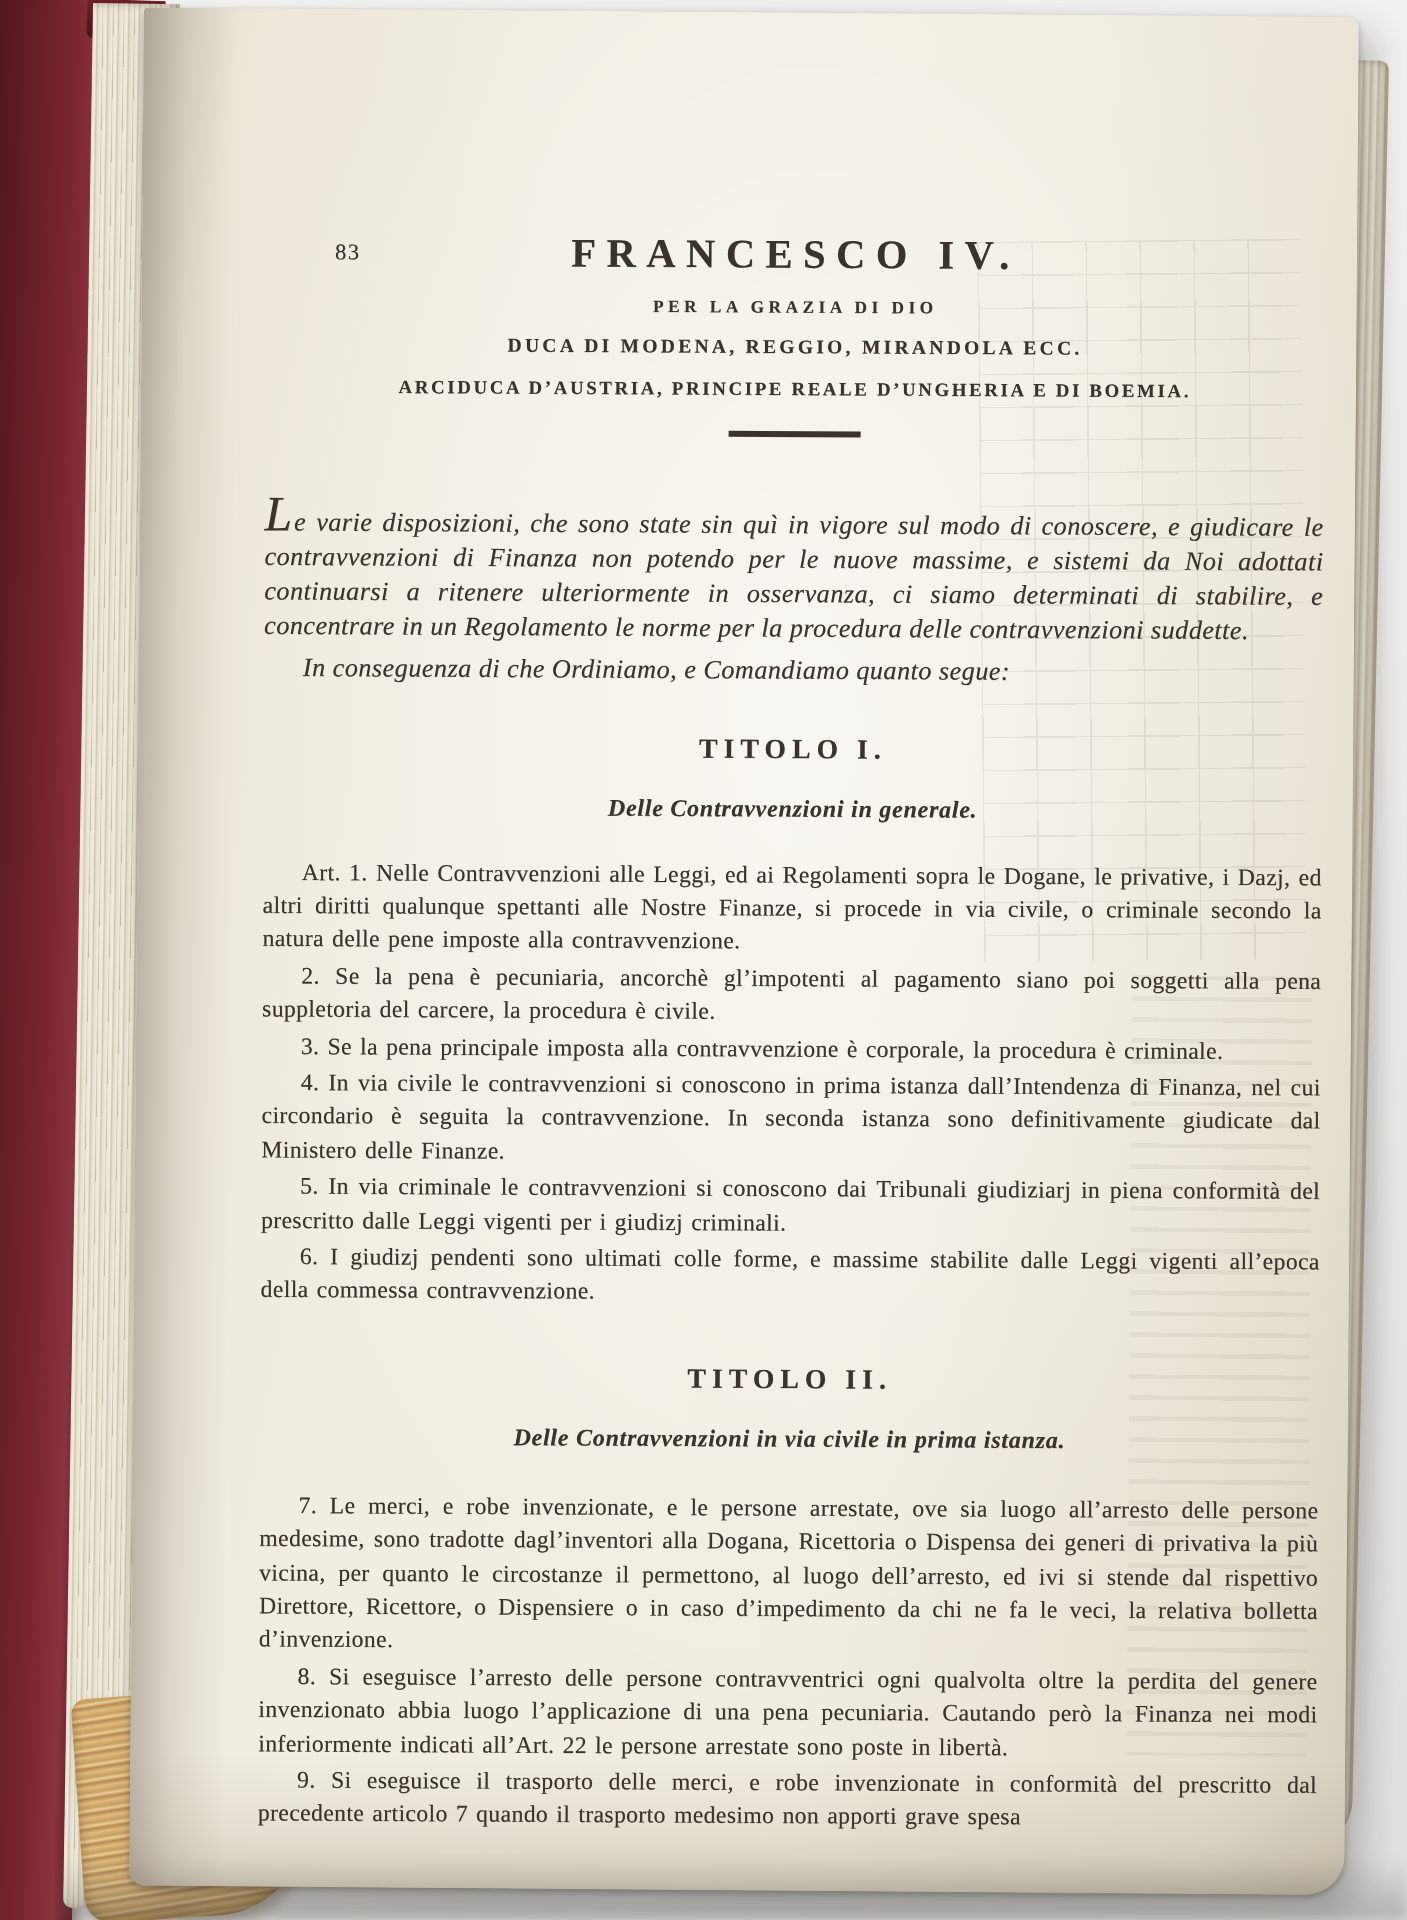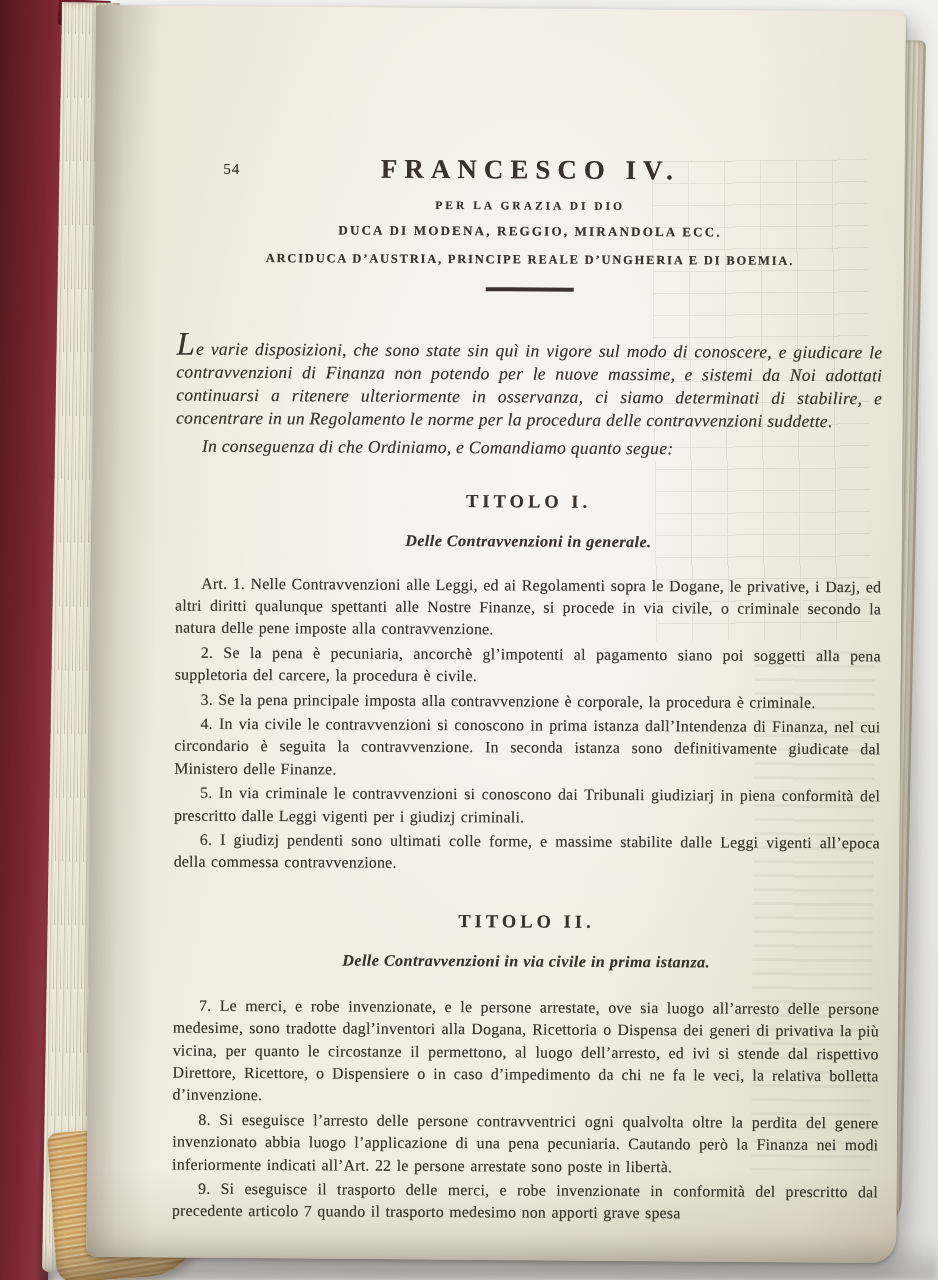--- a/index.html
+++ b/index.html
@@ -244,21 +244,21 @@
   <div class="page-stack-right"></div>
   <div class="page-stack-bottom"></div>
 
   <div class="open-page">
     <div class="gutter-shadow"></div>
     <div class="showthrough-table"></div>
     <div class="showthrough-text"></div>
     <div class="page-bottom-shade"></div>
 
     <div class="text-block">
-      <span class="pagenum">54</span>
+      <span class="pagenum">83</span>
 
       <h1 class="doc-title">FRANCESCO IV.</h1>
       <div class="doc-sub1">PER LA GRAZIA DI DIO</div>
       <div class="doc-sub2">DUCA DI MODENA, REGGIO, MIRANDOLA ECC.</div>
       <div class="doc-sub3">ARCIDUCA D’AUSTRIA, PRINCIPE REALE D’UNGHERIA E DI BOEMIA.</div>
       <div class="header-rule"></div>
 
       <p class="preamble first">Le varie disposizioni, che sono state sin quì in vigore sul modo di conoscere, e giudicare le contravvenzioni di Finanza non potendo per le nuove massime, e sistemi da Noi adottati continuarsi a ritenere ulteriormente in osservanza, ci siamo determinati di stabilire, e concentrare in un Regolamento le norme per la procedura delle contravvenzioni suddette.</p>
       <p class="preamble second">In conseguenza di che Ordiniamo, e Comandiamo quanto segue:</p>
 

